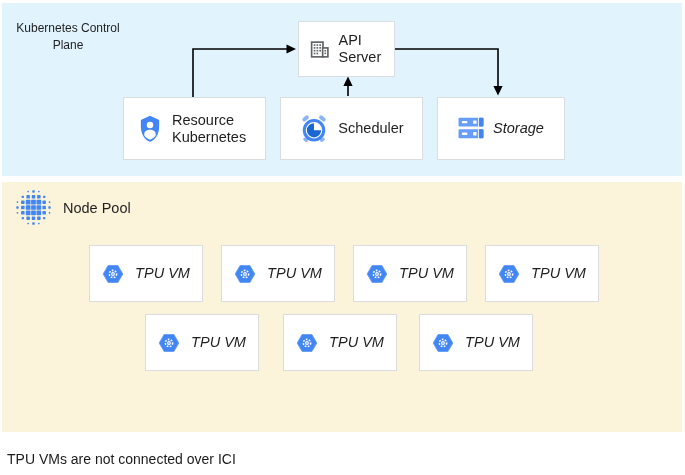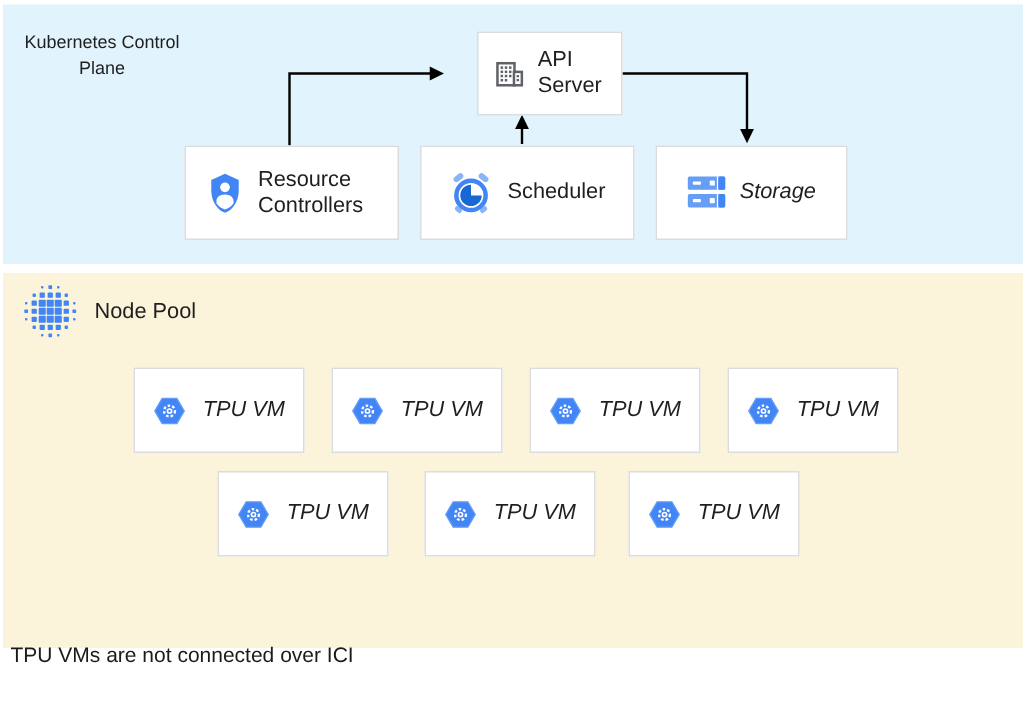--- a/index.html
+++ b/index.html
@@ -6,31 +6,31 @@
   .canvas{position:relative;width:685px;height:475px;background:#ffffff;
           font-family:"Liberation Sans", sans-serif;color:#202124;overflow:hidden;}
   .panel{position:absolute;}
   .panel-blue{left:2px;top:3px;width:680px;height:173px;background:#e1f3fc;}
   .panel-yellow{left:2px;top:182px;width:680px;height:250px;background:#fcf4da;}
   .k8s-label{position:absolute;left:10px;top:20px;width:116px;text-align:center;
              font-size:12px;line-height:17px;color:#1f1f1f;}
   .box{position:absolute;display:flex;align-items:center;justify-content:center;gap:9px;
        background:#ffffff;border:1px solid #dadce0;font-size:14.5px;line-height:17px;color:#1f1f1f;}
   .box .icon{display:flex;align-items:center;justify-content:center;flex:0 0 auto;}
-  #api-server{left:298px;top:21px;width:95px;height:54px;margin-left:20px;}
+  #api-server{left:298px;top:21px;width:95px;height:54px;}
   #api-server .lbl{width:46px;}
   #resource-controllers{left:123px;top:97px;width:141px;height:61px;}
   #resource-controllers .lbl{width:80px;}
   #scheduler{left:280px;top:97px;width:141px;height:61px;}
   #storage{left:437px;top:97px;width:126px;height:61px;font-style:italic;}
   .arrows{position:absolute;left:0;top:0;pointer-events:none;}
   .np-icon{position:absolute;left:15px;top:189px;width:37px;height:37px;}
   .np-label{position:absolute;left:63px;top:200px;font-size:14.5px;color:#1f1f1f;}
   .tpu{width:112px;height:55px;gap:11px;font-style:italic;}
-  .caption{position:absolute;left:7px;top:428px;font-size:14px;color:#1b1b1b;}
+  .caption{position:absolute;left:7px;top:451px;font-size:14px;color:#1b1b1b;}
 </style>
 </head>
 <body>
 
 <div class="canvas">
 
   <div class="panel panel-blue"></div>
   <div class="panel panel-yellow"></div>
 
   <div class="k8s-label">Kubernetes Control Plane</div>
@@ -74,21 +74,21 @@
   </div>
 
   <div class="box" id="resource-controllers">
     <span class="icon">
       <svg width="26" height="28" viewBox="0 0 24 26">
         <path d="M12 0.8 L3.5 4.6 V11 C3.5 17.6 7.1 23.4 12 24.9 C16.9 23.4 20.5 17.6 20.5 11 V4.6 Z" fill="#4285f4"></path>
         <circle cx="12" cy="9.2" r="3" fill="#fff"></circle>
         <path d="M12 13.6 c-3.1 0 -5.3 1.7 -5.3 4 v1.4 c1.4 1.9 3.2 3.3 5.3 3.9 c2.1 -0.6 3.9 -2 5.3 -3.9 v-1.4 c0 -2.3 -2.2 -4 -5.3 -4 z" fill="#fff"></path>
       </svg>
     </span>
-    <span class="lbl">Resource Controllers</span>
+    <span class="lbl">Resource Kubernetes</span>
   </div>
 
   <div class="box" id="scheduler">
     <span class="icon">
       <svg width="30" height="30" viewBox="0 0 24 24">
         <rect x="2.4" y="2" width="5.8" height="3.1" rx="1.55" transform="rotate(-38 5.3 3.55)" fill="#8ab4f8"></rect>
         <rect x="15.8" y="2" width="5.8" height="3.1" rx="1.55" transform="rotate(38 18.7 3.55)" fill="#8ab4f8"></rect>
         <rect x="3.2" y="19.3" width="4.2" height="2.6" rx="1.3" transform="rotate(38 5.3 20.6)" fill="#8ab4f8"></rect>
         <rect x="16.6" y="19.3" width="4.2" height="2.6" rx="1.3" transform="rotate(-38 18.7 20.6)" fill="#8ab4f8"></rect>
         <circle cx="12" cy="13" r="7.8" fill="#fff" stroke="#4285f4" stroke-width="2.4"></circle>

